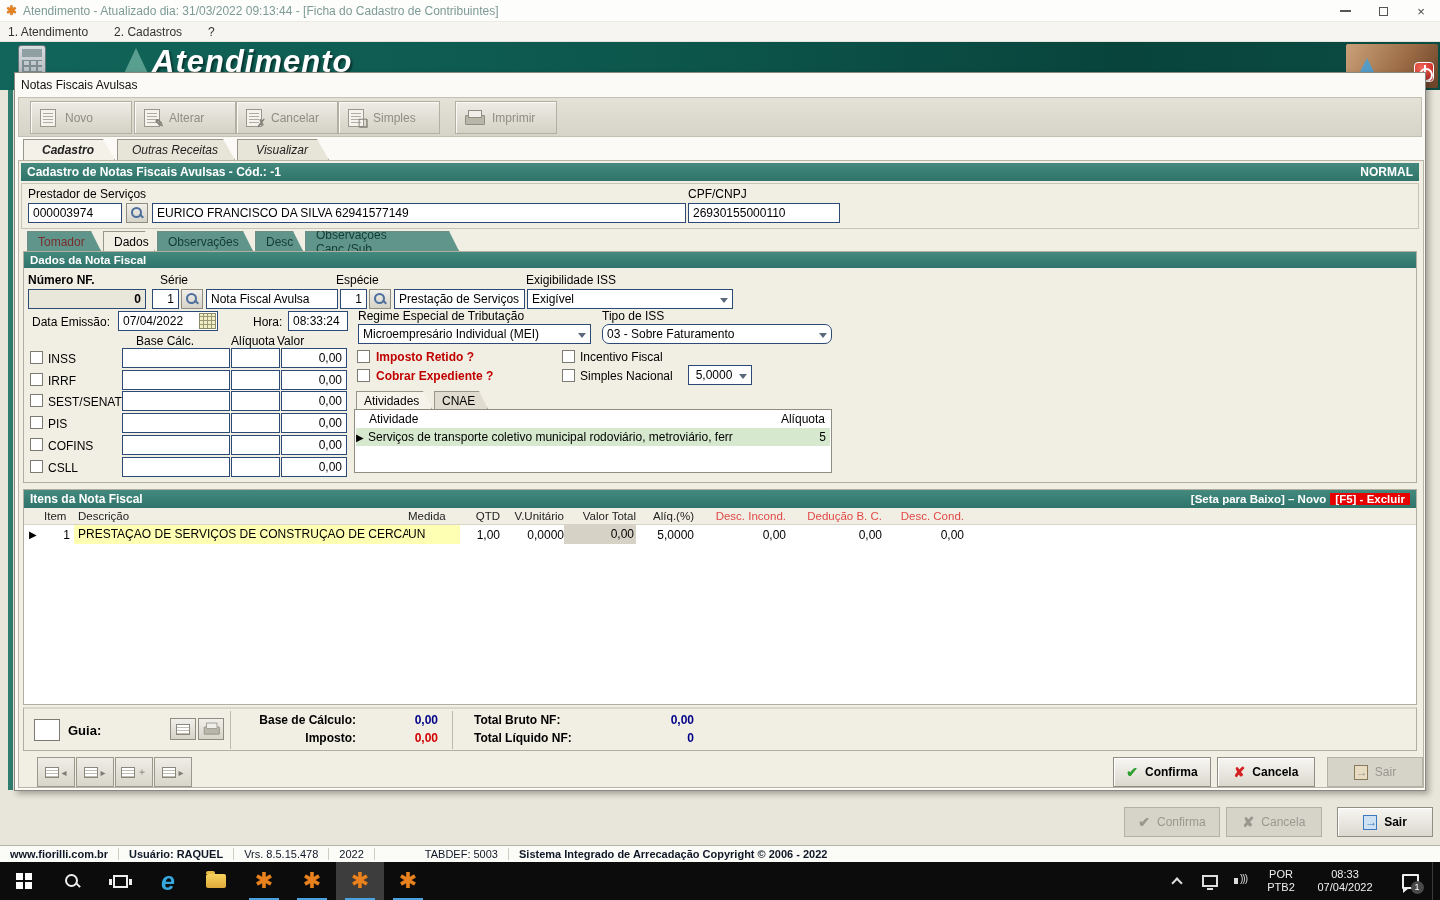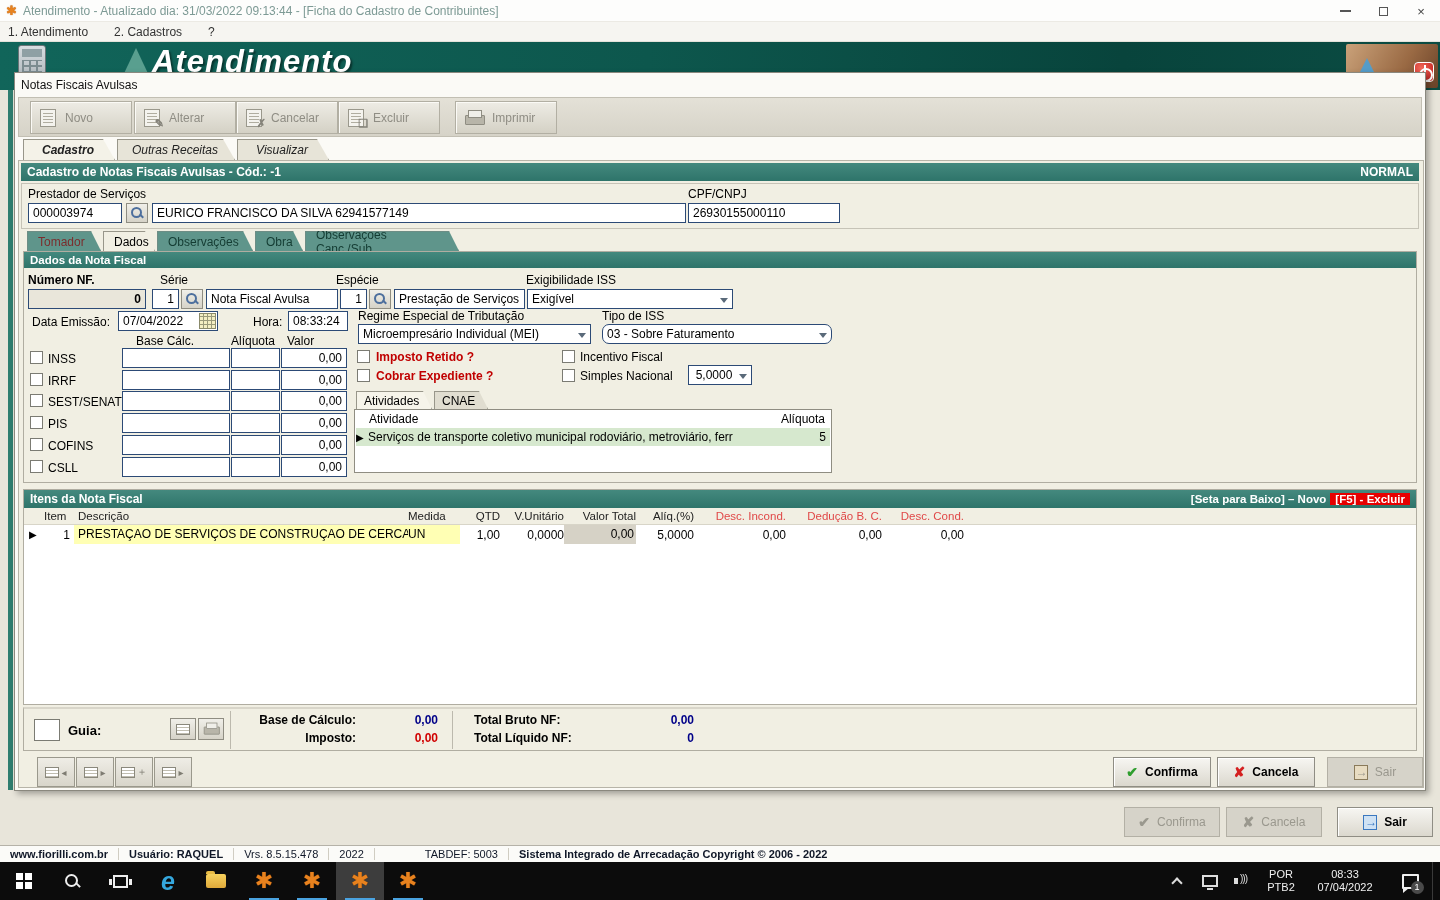--- a/index.html
+++ b/index.html
@@ -173,21 +173,21 @@
     <div class="tbtn" style="left:217px;">
       <span class="icon-doc">
           <span class="ovr">✗</span>
         </span>
       <span>Cancelar</span>
     </div>
     <div class="tbtn" style="left:319px;">
       <span class="icon-doc">
           <span class="ovr">❏</span>
         </span>
-      <span>Excluir</span>
+      <span>Simples</span>
     </div>
     <div class="tbtn" style="left:436px;">
       <span class="icon-printer"></span>
       <span>Imprimir</span>
     </div>
   </div>
 
   <div class="maintab active" style="left:8px; width:92px;">Cadastro</div>
   <div class="maintab" style="left:102px; width:118px;">Outras Receitas</div>
   <div class="maintab" style="left:222px; width:92px;">Visualizar</div>
@@ -206,21 +206,21 @@
       <div class="sbtn" style="left:104px; top:19px;">
           <span class="mag"></span>
         </div>
       <div class="fld" style="left:130px; top:19px; width:534px;">EURICO FRANCISCO DA SILVA 62941577149</div>
       <div class="fld" style="left:666px; top:19px; width:152px;">26930155000110</div>
     </div>
 
     <div class="dtab" style="left:8px; top:70px; width:74px; color:#7b2e2e;">Tomador</div>
     <div class="dtab active" style="left:84px; top:70px; width:52px;">Dados</div>
     <div class="dtab" style="left:138px; top:70px; width:96px;">Observações</div>
-    <div class="dtab" style="left:236px; top:70px; width:48px;">Obra</div>
+    <div class="dtab" style="left:236px; top:70px; width:48px;">Desc</div>
     <div class="dtab" style="left:286px; top:70px; width:154px;">Observações Canc./Sub.</div>
 
     <div class="abs" style="left:4px; top:90px; width:1394px; height:232px; border:1px solid #b0ada1; background:#f1efe3;">
       <div class="tealbar" style="height:16px; font-size:11.5px;">Dados da Nota Fiscal</div>
 
       <span class="lbl b" style="left:4px; top:21px;">Número NF.</span>
       <span class="lbl" style="left:136px; top:21px;">Série</span>
       <span class="lbl" style="left:312px; top:21px;">Espécie</span>
       <span class="lbl" style="left:502px; top:21px;">Exigibilidade ISS</span>
 
@@ -254,21 +254,21 @@
           <span class="chev"></span>
       </div>
       <span class="lbl" style="left:578px; top:57px;">Tipo de ISS</span>
       <div class="fld combo" style="left:578px; top:72px; width:230px;border-radius:7px;">
         <span>03 - Sobre Faturamento</span>
           <span class="chev"></span>
       </div>
 
       <span class="lbl" style="left:112px; top:82px;">Base Cálc.</span>
       <span class="lbl" style="left:207px; top:82px;">Alíquota</span>
-      <span class="lbl" style="left:263px; top:82px;text-align:center;">Valor</span>
+      <span class="lbl" style="left:253px; top:82px;text-align:center;">Valor</span>
 
       <span class="cb" style="left:6px; top:99px;"></span>
       <span class="lbl" style="left:24px; top:100px;">INSS</span>
       <div class="fld" style="left:98px; top:96px; width:108px;"></div>
       <div class="fld" style="left:207px; top:96px; width:49px;"></div>
       <div class="fld num" style="left:257px; top:96px; width:66px;">0,00</div>
 
       <span class="cb" style="left:6px; top:121px;"></span>
       <span class="lbl" style="left:24px; top:122px;">IRRF</span>
       <div class="fld" style="left:98px; top:118px; width:108px;"></div>

